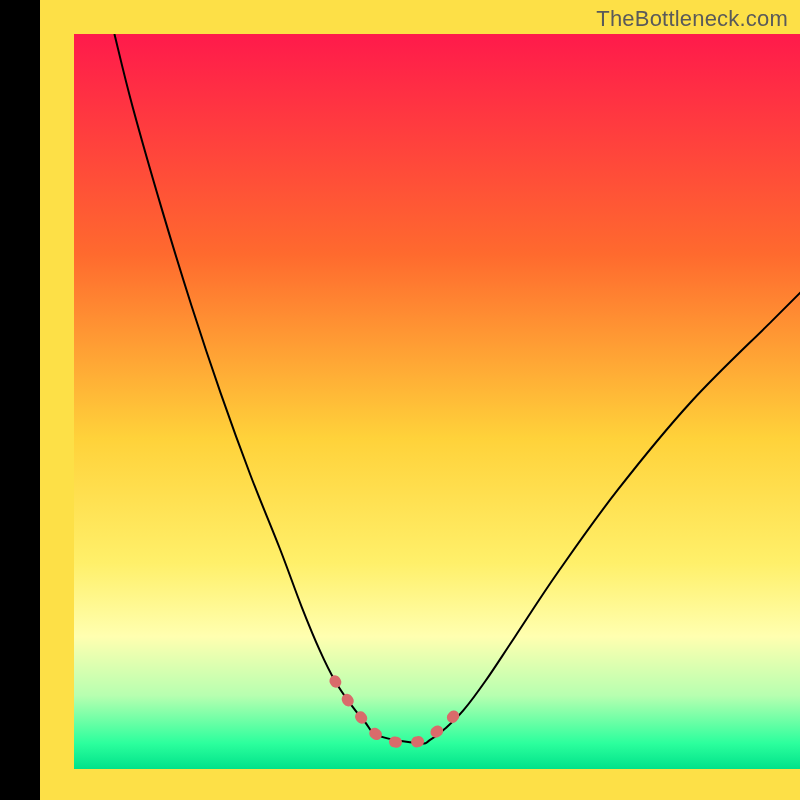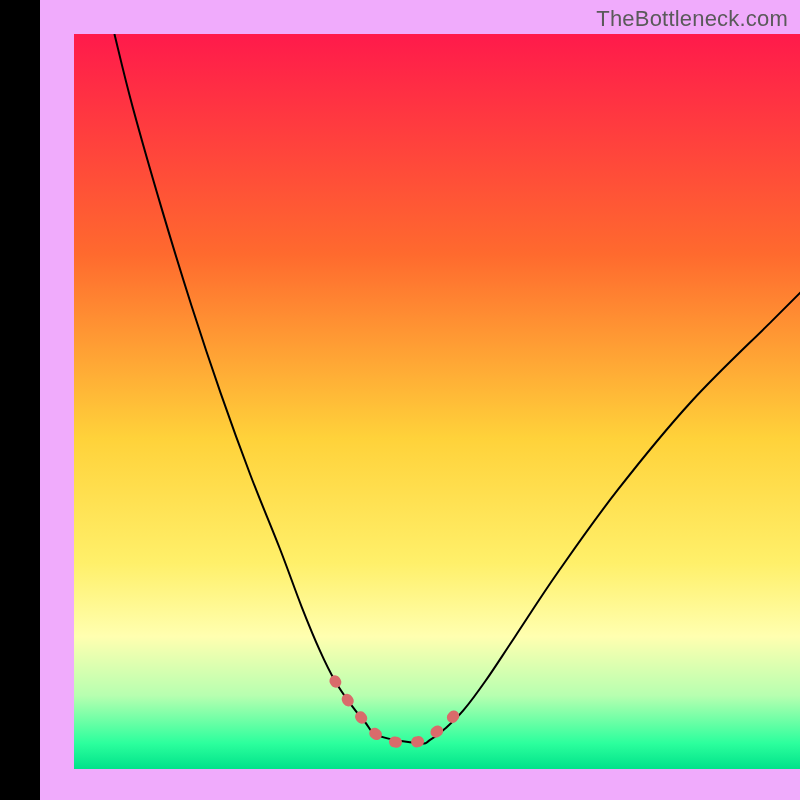--- a/index.html
+++ b/index.html
@@ -7,21 +7,21 @@
     padding: 0;
     width: 800px;
     height: 800px;
     background: #000;
     overflow: hidden;
     font-family: Arial, Helvetica, sans-serif;
   }
   .frame {
     position: absolute;
     inset: 0;
-    background: #f0abfc;
+    background: #fde047;
     margin-left: 40px;
   }
   .plot-area {
     position: absolute;
     left: 34px;
     top: 34px;
     width: 735px;
     height: 735px;
     overflow: hidden;
   }

